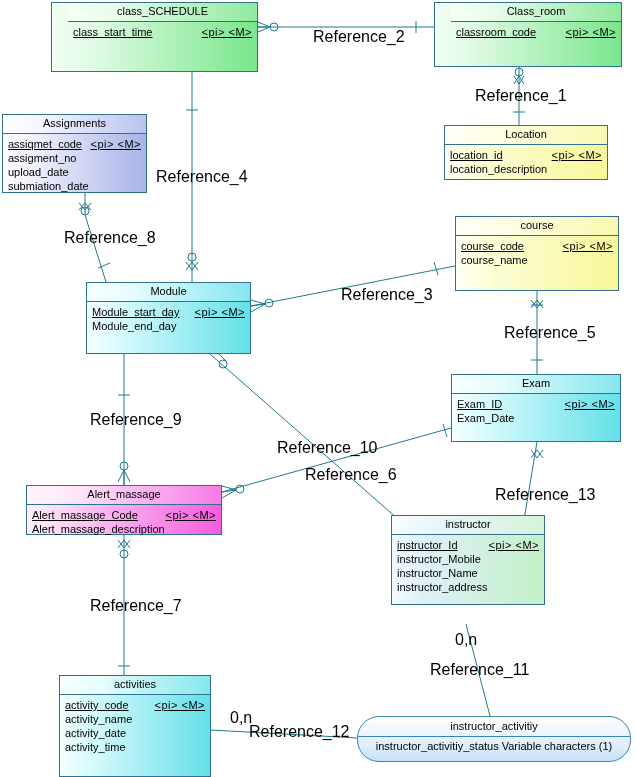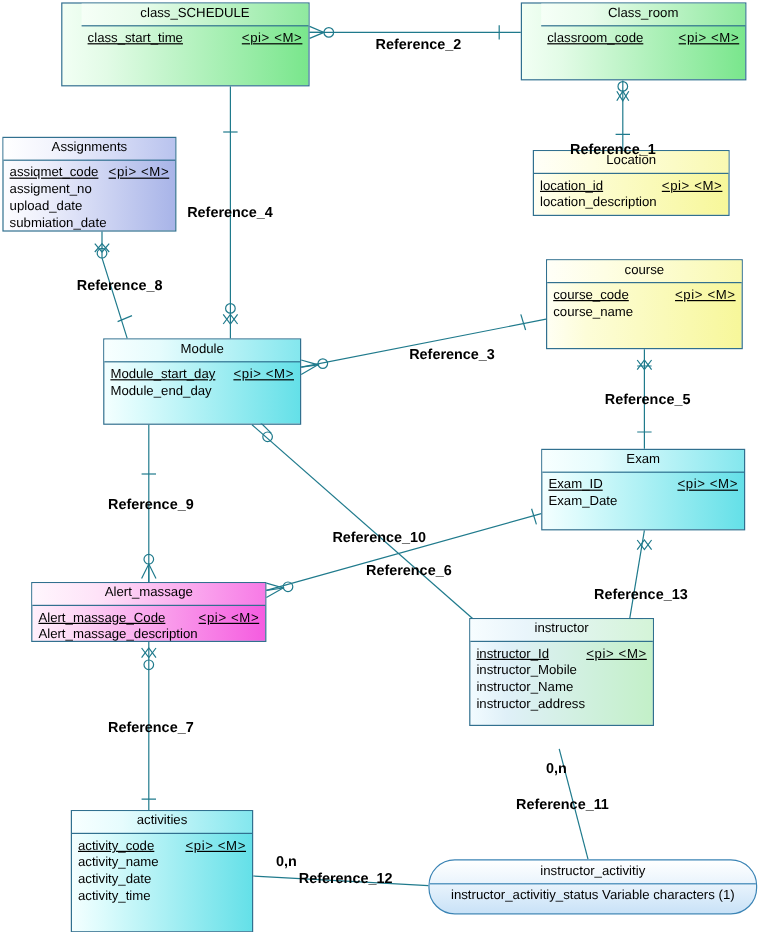--- a/index.html
+++ b/index.html
@@ -94,25 +94,24 @@
     line-height: 13px;
   }
   .relbox .relattr {
     text-align: center;
     padding: 3px 0;
     line-height: 13px;
     white-space: nowrap;
   }
   .lbl {
     position: absolute;
-    font-size: 12px;
+    font-size: 16px;
     color: #000;
     white-space: nowrap;
     line-height: 12px;
-    font-weight: bold;
   }
 </style>
 </head>
 <body>
 
 <div id="canvas">
 
   <svg class="links" viewBox="0 0 636 777" xmlns="http://www.w3.org/2000/svg">
     <g stroke="#1f7a8c" stroke-width="1" fill="none">
 
@@ -356,21 +355,21 @@
       </div>
     </div>
   </div>
 
   <div class="relbox" style="left:357px;top:716px;width:274px;height:46px;">
     <div class="title">instructor_activitiy</div>
     <div class="relattr">instructor_activitiy_status   Variable characters (1)</div>
   </div>
 
   <div class="lbl" style="left:313px;top:31px;">Reference_2</div>
-  <div class="lbl" style="left:475px;top:90px;margin-top:28px;">Reference_1</div>
+  <div class="lbl" style="left:475px;top:90px;">Reference_1</div>
   <div class="lbl" style="left:156px;top:171px;">Reference_4</div>
   <div class="lbl" style="left:64px;top:232px;">Reference_8</div>
   <div class="lbl" style="left:326px;top:289px;padding-left:15px;">Reference_3</div>
   <div class="lbl" style="left:504px;top:327px;">Reference_5</div>
   <div class="lbl" style="left:90px;top:414px;">Reference_9</div>
   <div class="lbl" style="left:277px;top:442px;">Reference_10</div>
   <div class="lbl" style="left:305px;top:469px;">Reference_6</div>
   <div class="lbl" style="left:495px;top:489px;">Reference_13</div>
   <div class="lbl" style="left:90px;top:600px;">Reference_7</div>
   <div class="lbl" style="left:430px;top:664px;">Reference_11</div>

